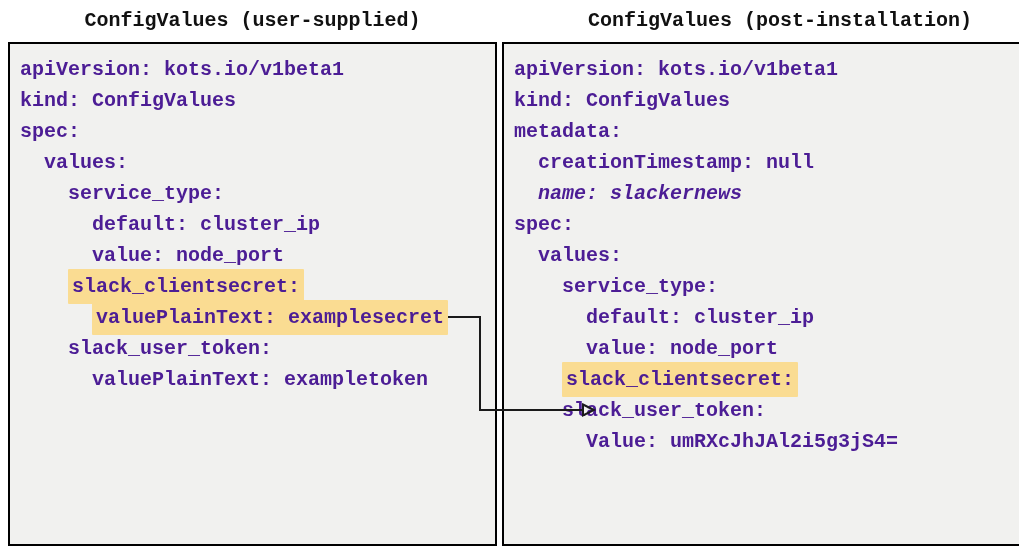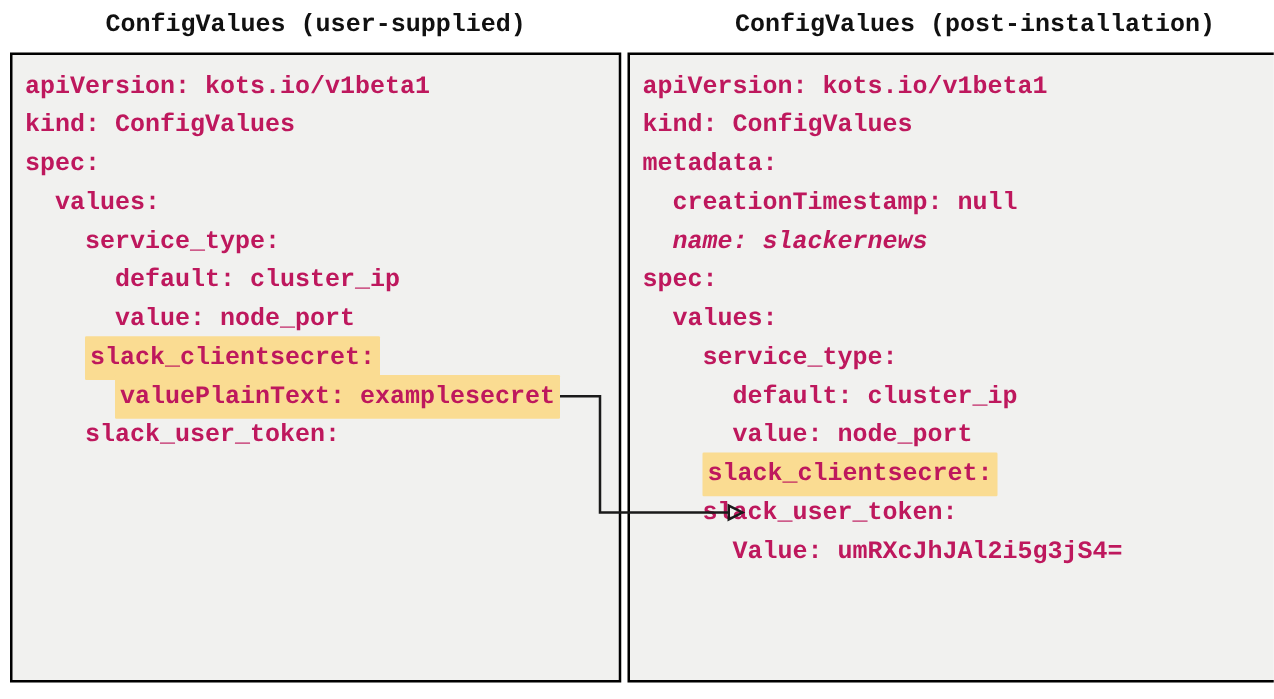--- a/index.html
+++ b/index.html
@@ -16,21 +16,21 @@
     font-size:20px;font-weight:bold;color:#111;
     margin-bottom:6px;white-space:pre;
   }
   .yaml-box{
     box-sizing:border-box;height:504px;
     border:2px solid #000;background:var(--panel-bg,#f1f1ef);
     padding:10px 10px;overflow:hidden;
   }
   .yaml-line{
     height:31px;line-height:31px;white-space:pre;
-    font-size:20px;font-weight:bold;color:#be185d;
+    font-size:20px;font-weight:bold;color:#4c1d95;
   }
   .yaml-line .txt{display:inline-block;}
   .yaml-line .hl{
     background:var(--hl,#fadc92);
     padding:2px 4px;margin:-2px -4px;
     border-radius:1px;
     font-family:Liberation Mono, monospace;
   }
   .connector-svg{
     position:absolute;left:0;top:0;width:1019px;height:559px;
@@ -46,20 +46,21 @@
       <div class="yaml-line"><span class="txt" style="margin-left: 0ch;">apiVersion: kots.io/v1beta1</span></div>
       <div class="yaml-line"><span class="txt" style="margin-left: 0ch;">kind: ConfigValues</span></div>
       <div class="yaml-line"><span class="txt" style="margin-left: 0ch;">spec:</span></div>
       <div class="yaml-line"><span class="txt" style="margin-left: 2ch;">values:</span></div>
       <div class="yaml-line"><span class="txt" style="margin-left: 4ch;">service_type:</span></div>
       <div class="yaml-line"><span class="txt" style="margin-left: 6ch;">default: cluster_ip</span></div>
       <div class="yaml-line"><span class="txt" style="margin-left: 6ch;">value: node_port</span></div>
       <div class="yaml-line"><span class="txt hl" style="margin-left: 4ch;">slack_clientsecret:</span></div>
       <div class="yaml-line"><span class="txt hl" style="margin-left: 6ch; text-align: right;">valuePlainText: examplesecret</span></div>
       <div class="yaml-line"><span class="txt" style="margin-left: 4ch;">slack_user_token:</span></div>
+      <div class="yaml-line"><span class="txt" style="margin-left: 6ch;">valuePlainText: exampletoken</span></div>
     </div>
 </div>
 
 <div class="col col-right">
   <div class="panel-title">ConfigValues (post-installation)</div>
   <div class="yaml-box">
       <div class="yaml-line"><span class="txt" style="margin-left: 0ch;">apiVersion: kots.io/v1beta1</span></div>
       <div class="yaml-line"><span class="txt" style="margin-left: 0ch;">kind: ConfigValues</span></div>
       <div class="yaml-line"><span class="txt" style="margin-left: 0ch;">metadata:</span></div>
       <div class="yaml-line"><span class="txt" style="margin-left: 2ch;">creationTimestamp: null</span></div>

